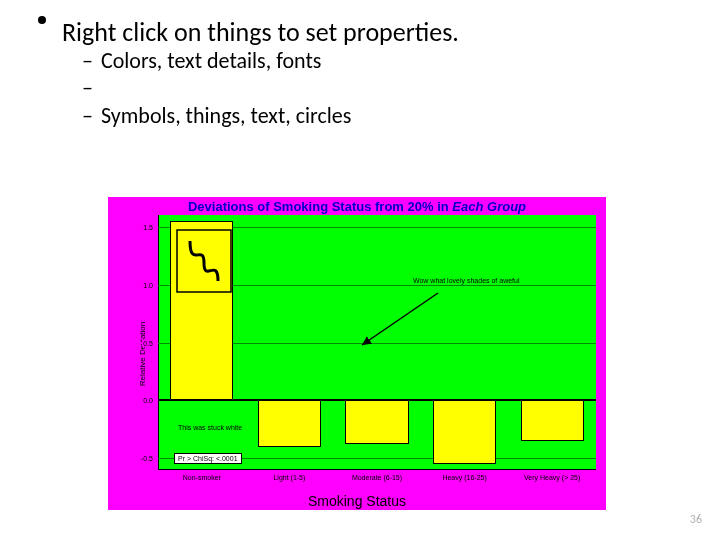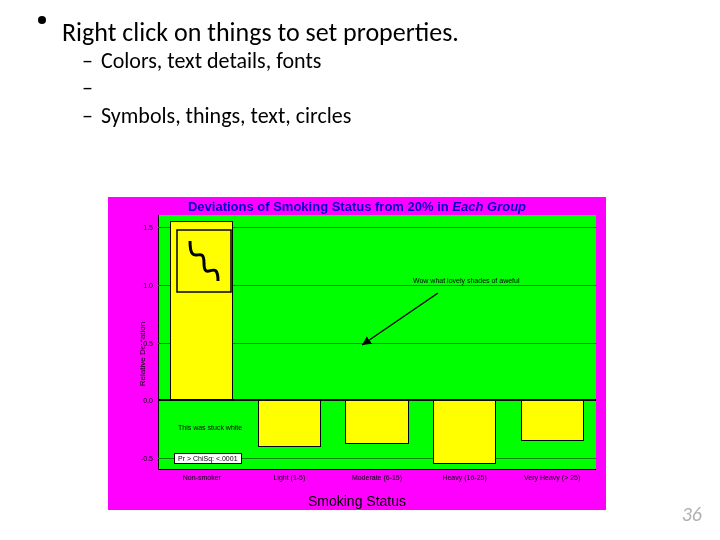--- a/index.html
+++ b/index.html
@@ -175,23 +175,22 @@
     z-index: 4;
   }
   .arrow-svg {
     position: absolute;
     z-index: 4;
   }
   .page-num {
     position: absolute;
     right: 18px;
     bottom: 14px;
-    font-size: 20px;
+    font-size: 12px;
     color: #b0b0b0;
-    font-style: italic;
   }
 </style>
 </head>
 <body>
 
 <div class="slide">
 
   <div class="bullet-block">
     <div class="bullet-line">
       <span class="bullet-dot"></span>

